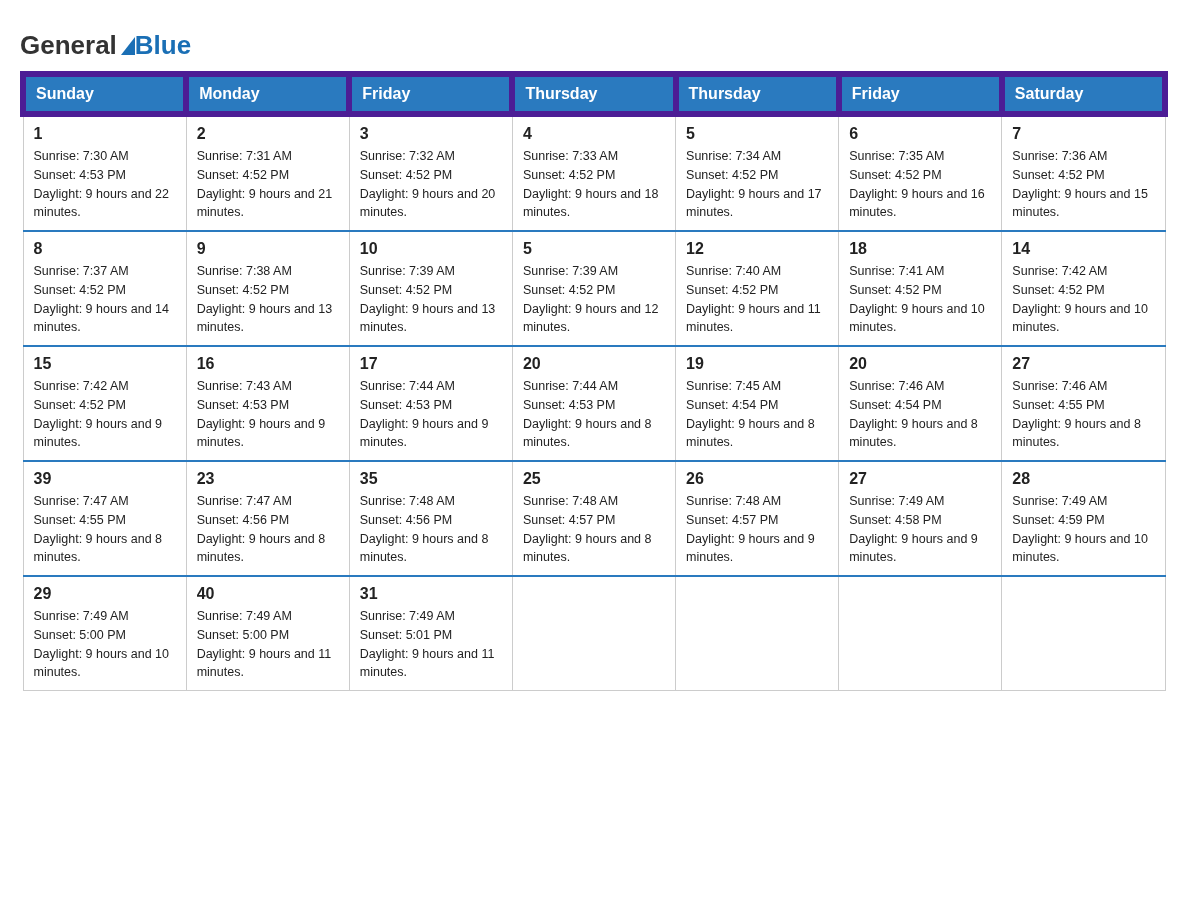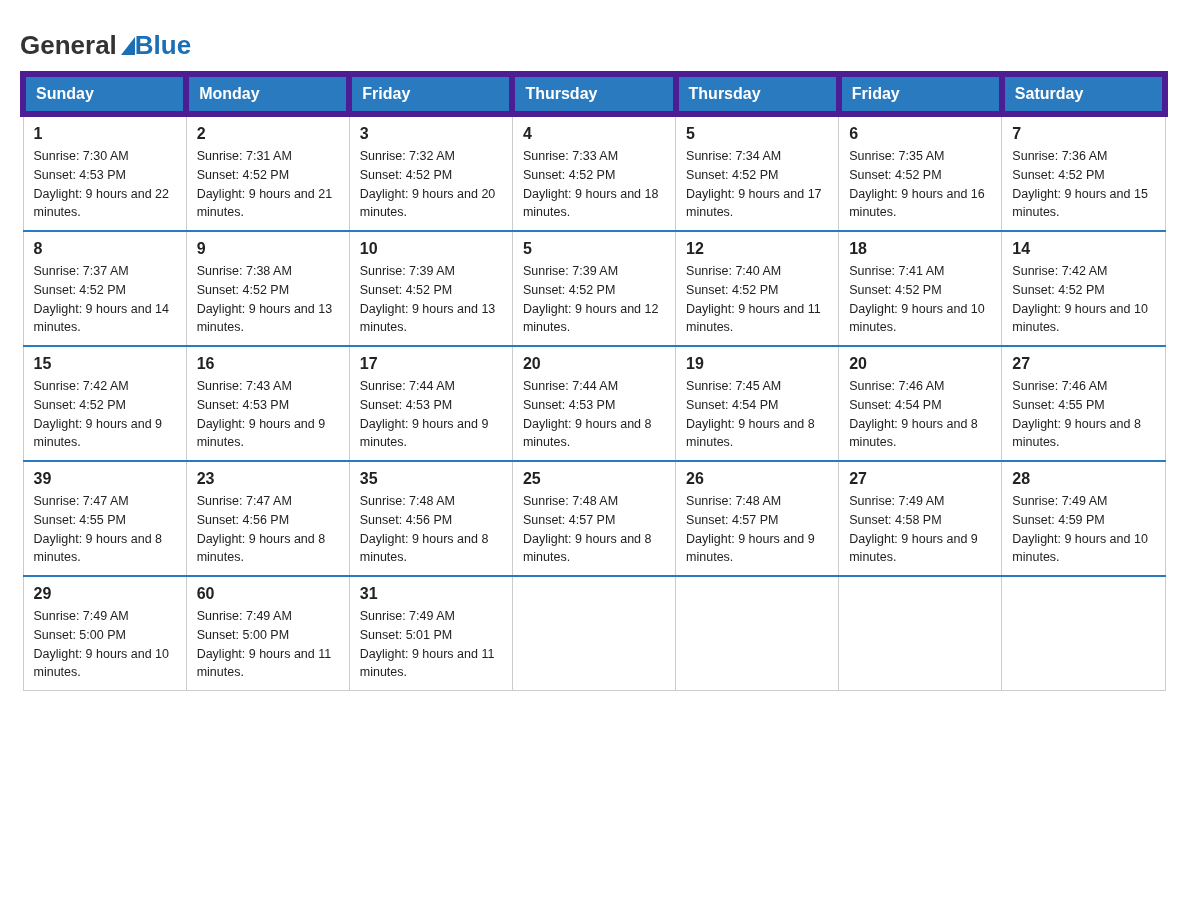--- a/index.html
+++ b/index.html
@@ -261,21 +261,21 @@
           <span class="day-num">28</span>
           <div class="day-info">Sunrise: 7:49 AM<br>Sunset: 4:59 PM<br>Daylight: 9 hours and 10 minutes.</div>
         </td>
       </tr>
       <tr>
         <td>
           <span class="day-num">29</span>
           <div class="day-info">Sunrise: 7:49 AM<br>Sunset: 5:00 PM<br>Daylight: 9 hours and 10 minutes.</div>
         </td>
         <td>
-          <span class="day-num">60</span>
+          <span class="day-num">40</span>
           <div class="day-info">Sunrise: 7:49 AM<br>Sunset: 5:00 PM<br>Daylight: 9 hours and 11 minutes.</div>
         </td>
         <td>
           <span class="day-num">31</span>
           <div class="day-info">Sunrise: 7:49 AM<br>Sunset: 5:01 PM<br>Daylight: 9 hours and 11 minutes.</div>
         </td>
         <td class="empty"></td>
         <td class="empty"></td>
         <td class="empty"></td>
         <td class="empty"></td>

